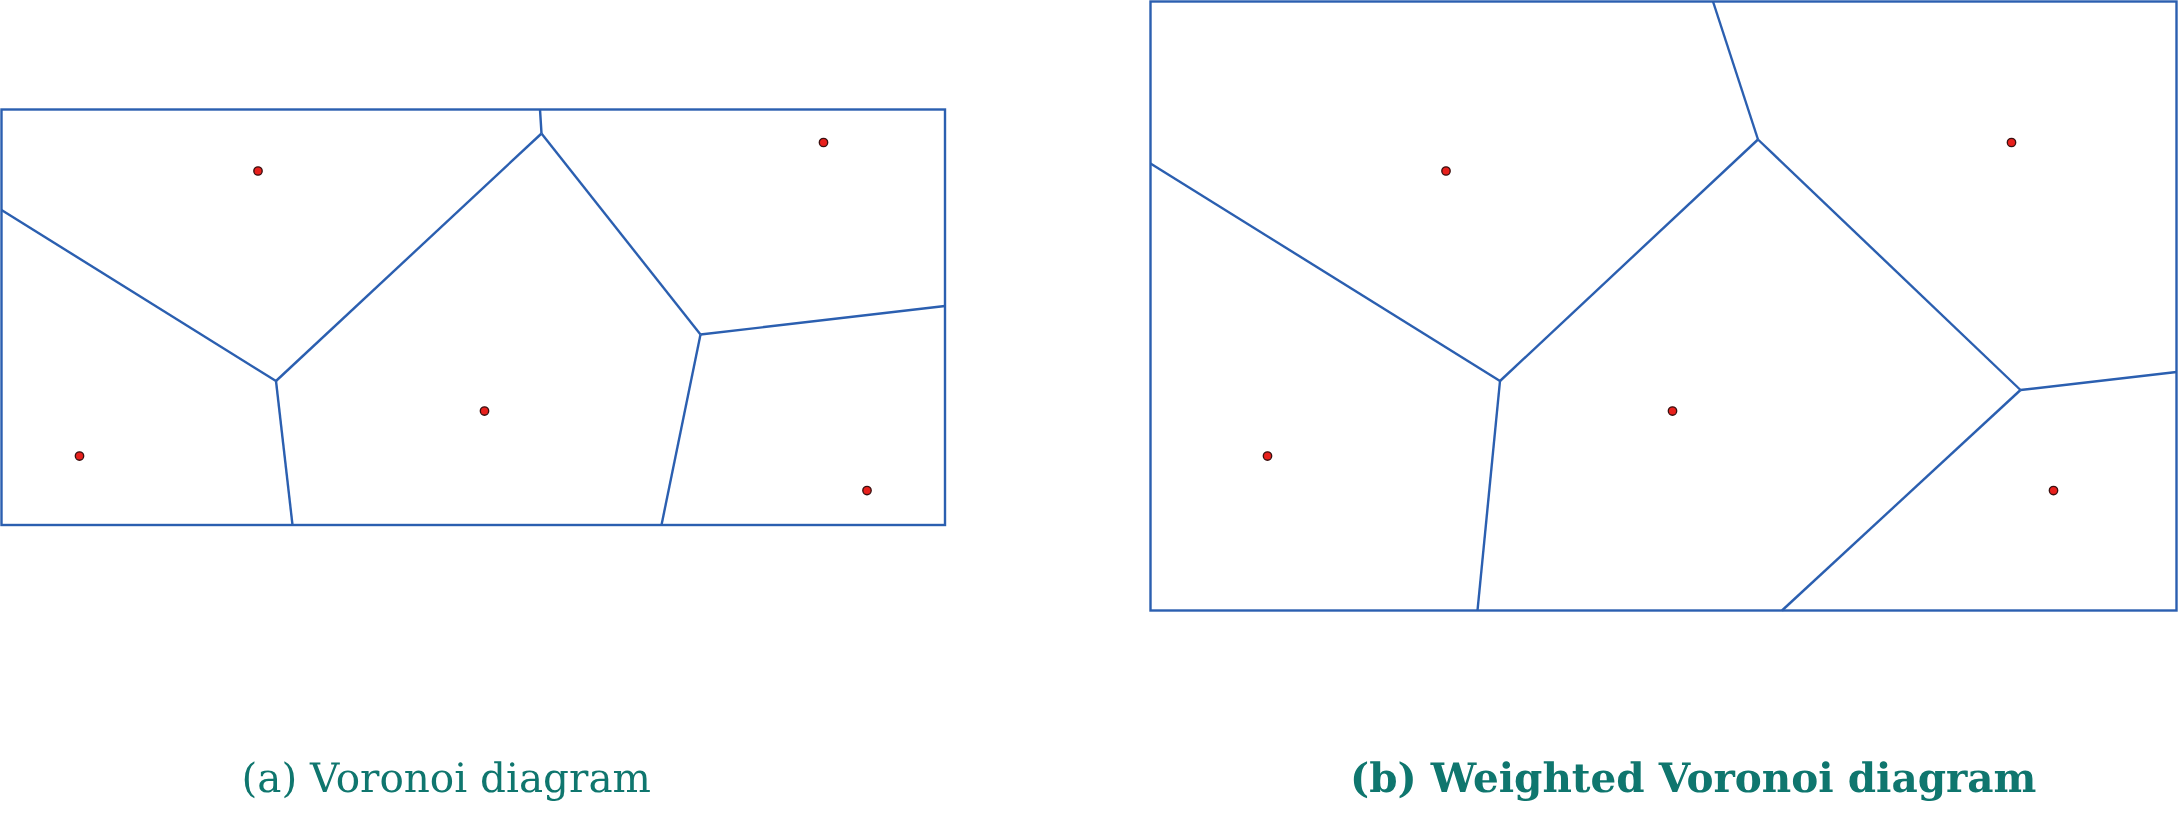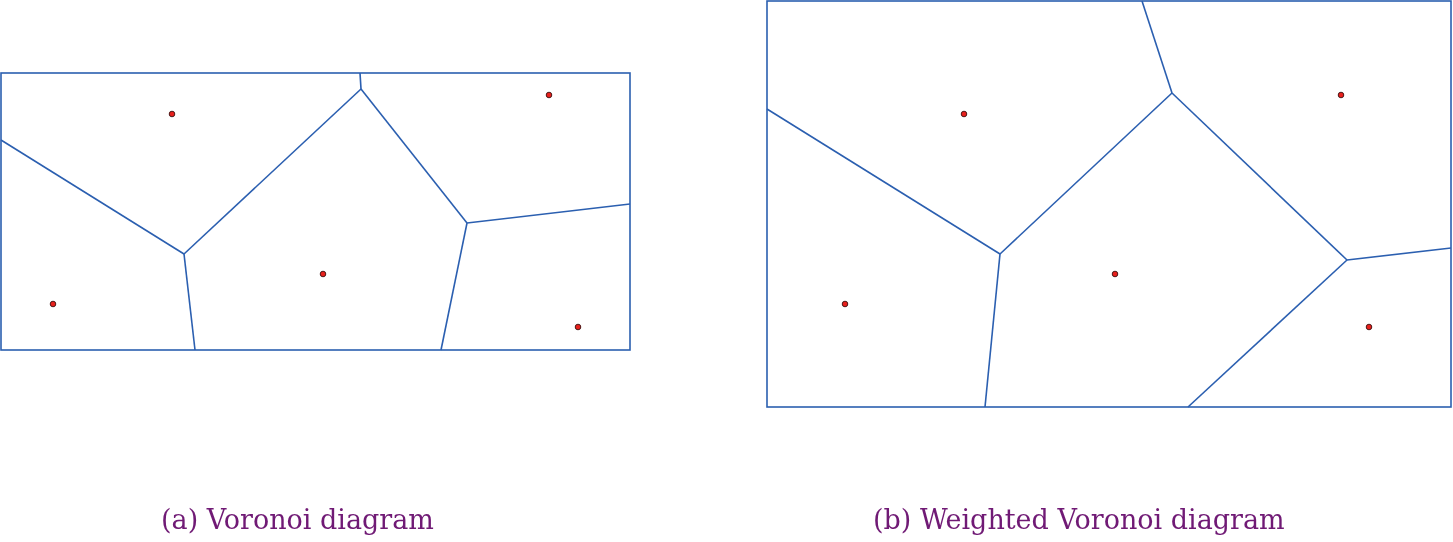--- a/index.html
+++ b/index.html
@@ -15,26 +15,26 @@
     }
     svg.diagram {
       position: absolute;
       left: 0;
       top: 0;
     }
     .caption {
       position: absolute;
       font-family: "DejaVu Serif", "Liberation Serif", serif;
       font-size: 27px;
-      color: #701a75;
+      color: #0f766e;
       white-space: nowrap;
       top: 504px;
     }
     #caption-a { left: 161px; }
-    #caption-b { left: 873px; }
+    #caption-b { left: 900px; font-weight: bold; }
   </style>
 </head>
 <body>
 
 <svg class="diagram" width="1453" height="542" viewBox="0 0 1453 542" xmlns="http://www.w3.org/2000/svg">
   <g id="panel-a">
       <rect x="1" y="73" width="629" height="277" fill="none" stroke="#2b5fb0" stroke-width="1.6"></rect>
       <line x1="360" y1="73" x2="361" y2="89" stroke="#2b5fb0" stroke-width="1.6"></line>
       <line x1="1" y1="140" x2="184" y2="254" stroke="#2b5fb0" stroke-width="1.6"></line>
       <line x1="184" y1="254" x2="361" y2="89" stroke="#2b5fb0" stroke-width="1.6"></line>

